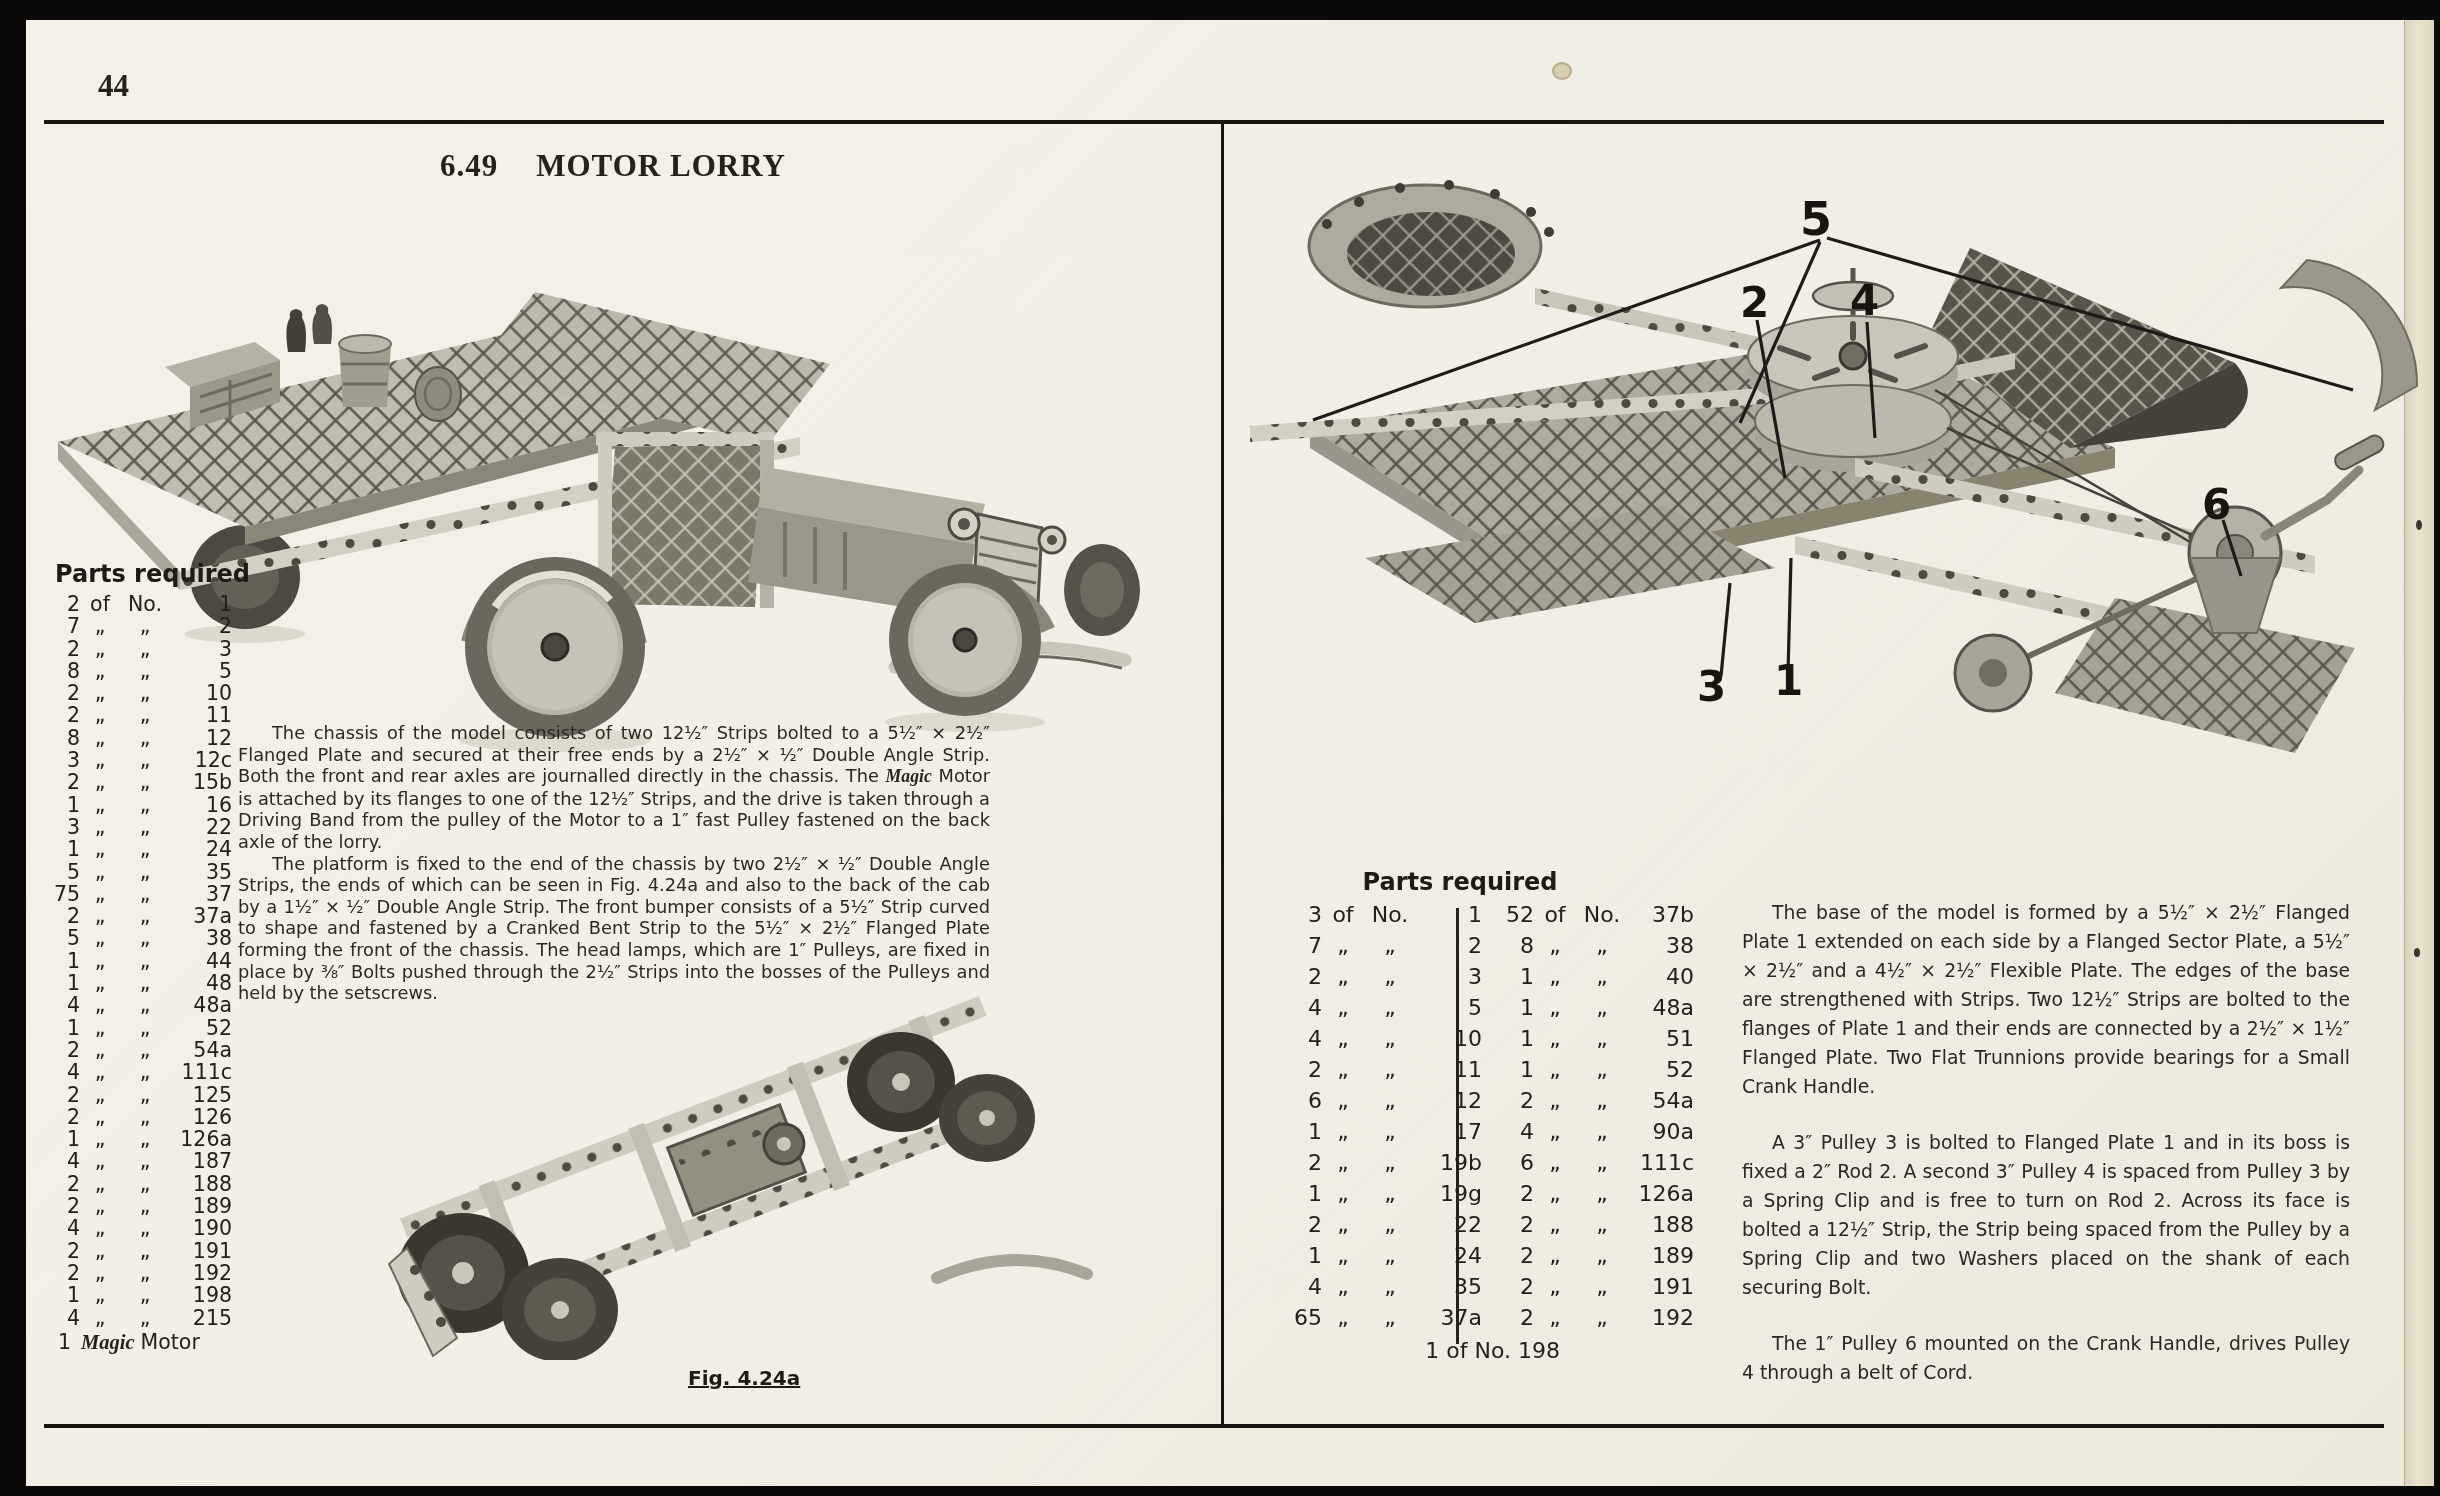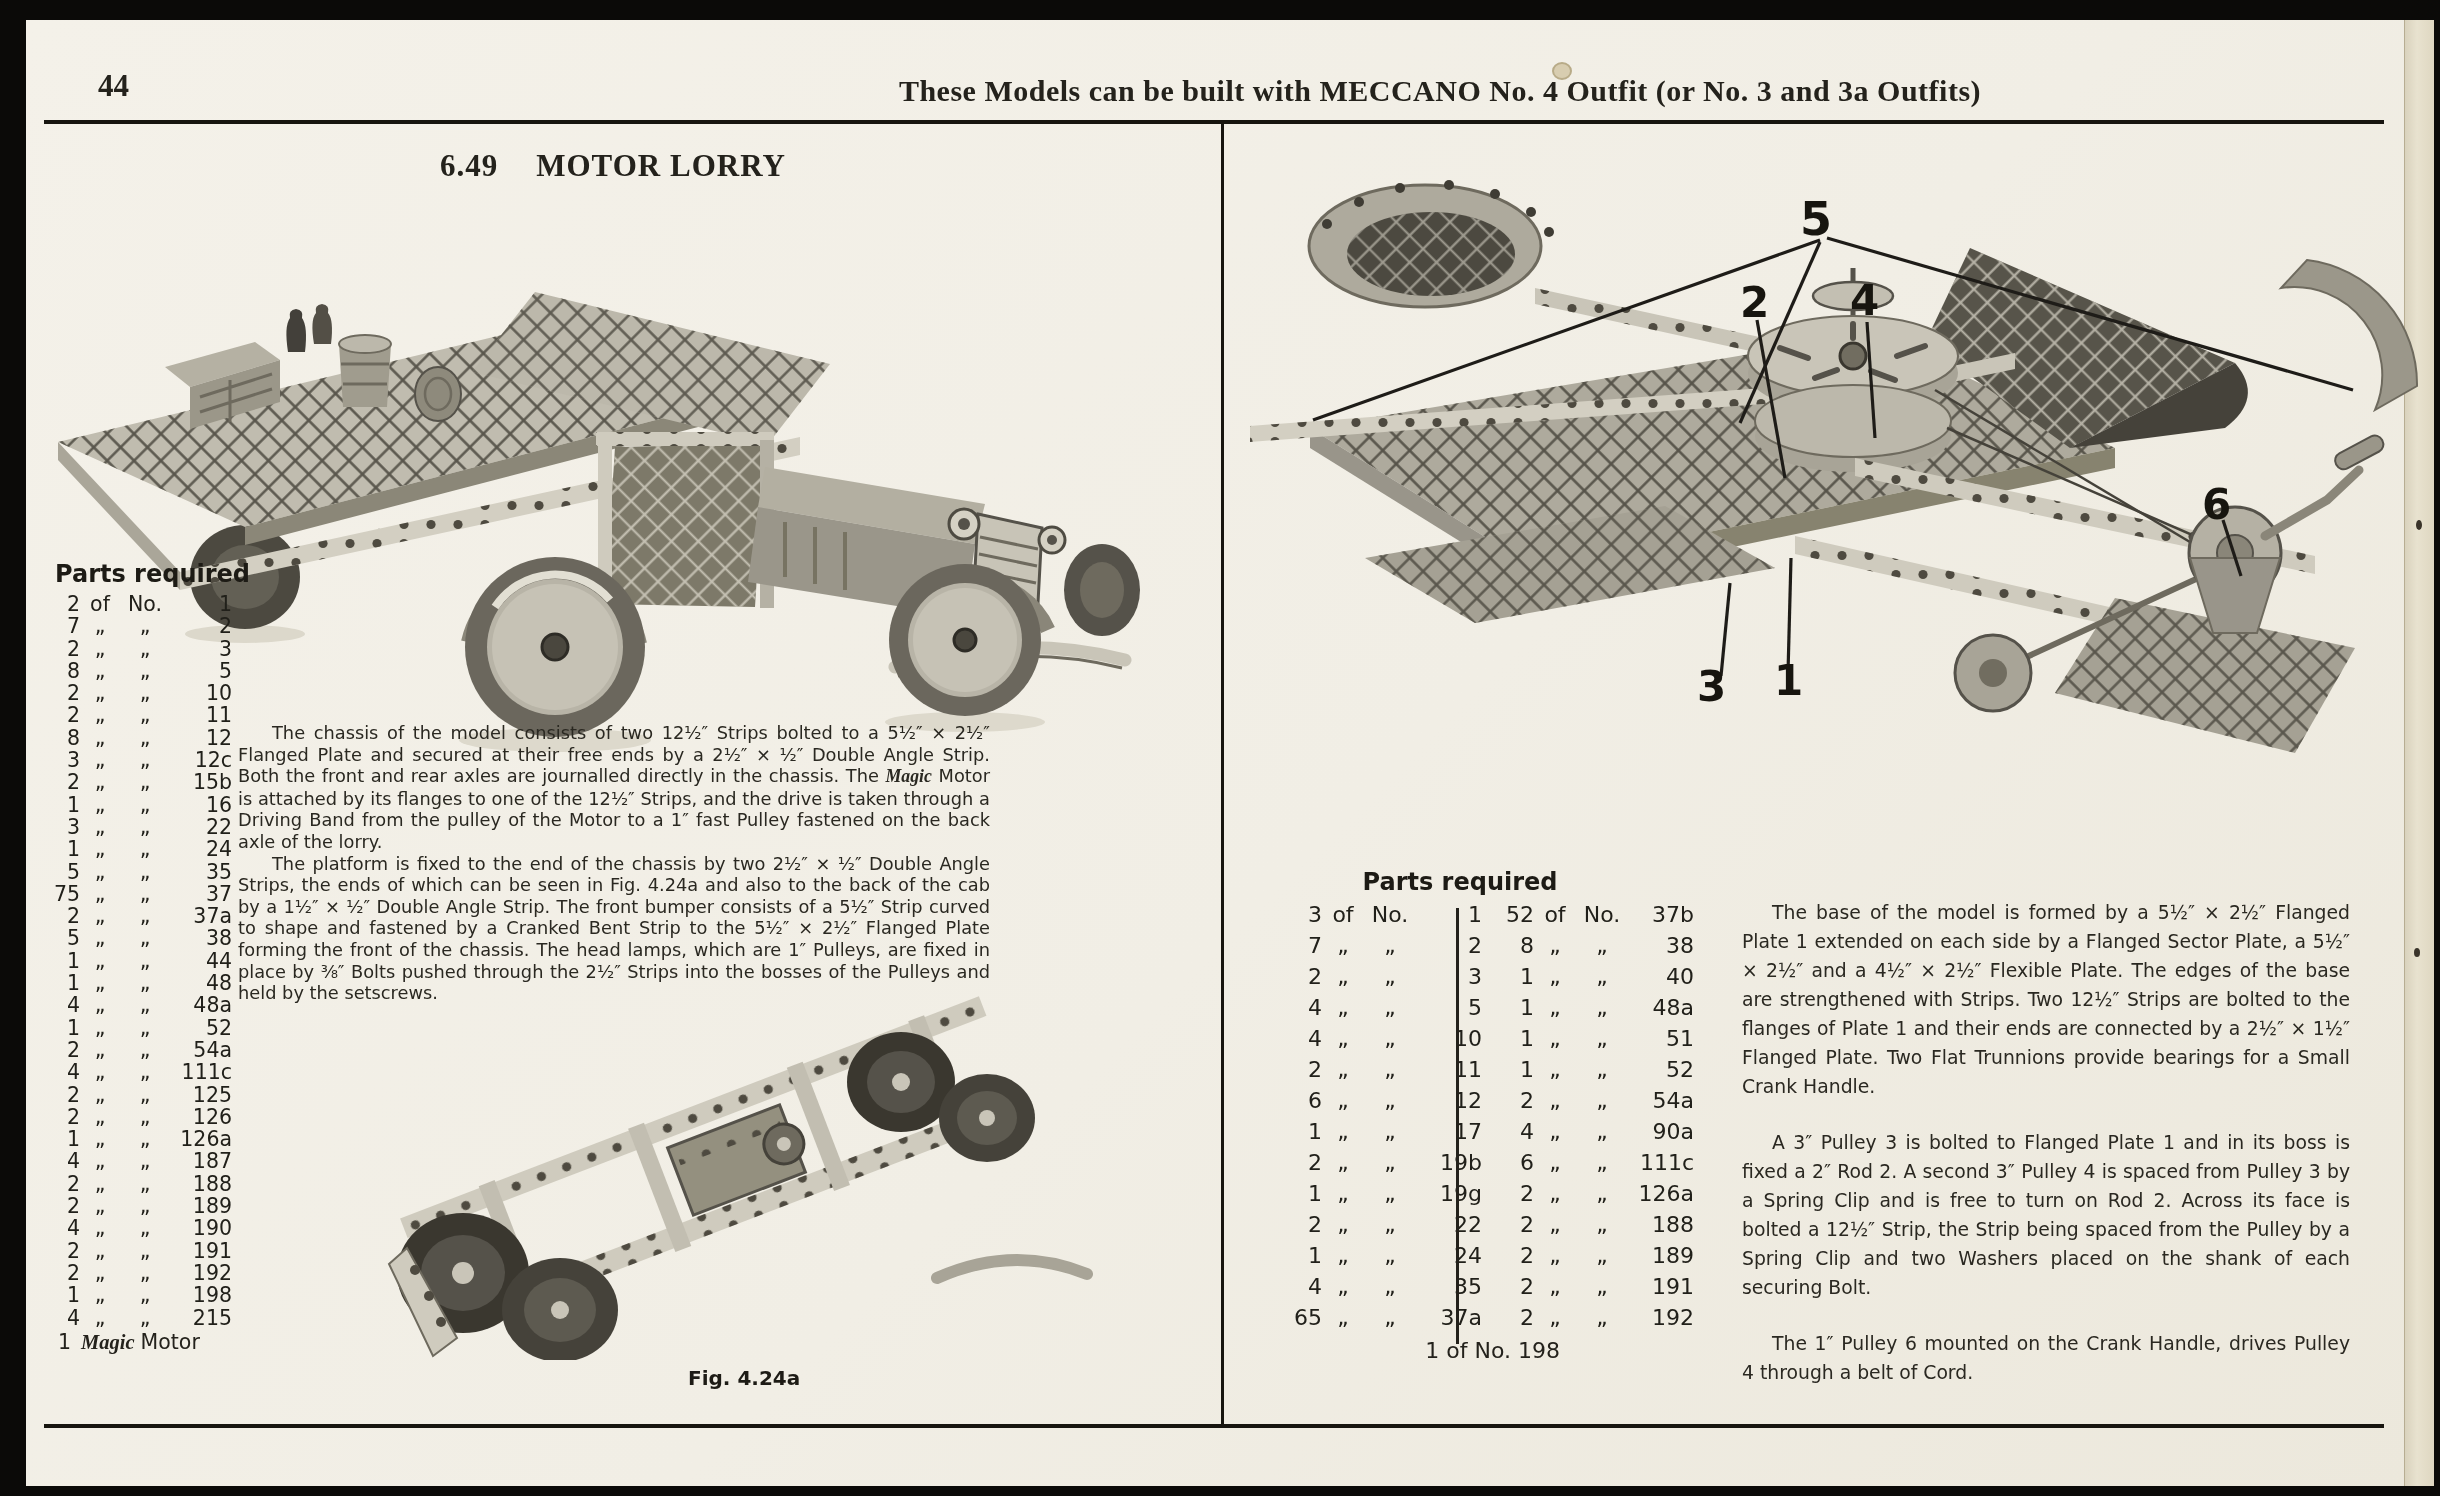--- a/index.html
+++ b/index.html
@@ -46,21 +46,21 @@
   .coldiv{position:absolute;width:3px;background:#23211b;}
 
   
   .bodytext{position:absolute;text-align:justify;color:#2a2821;}
   .bodytext p{margin:0;text-indent:34px;}
   .left-body{font-size:17.8px;line-height:21.6px;}
   .right-body{font-size:18.8px;line-height:29px;}
   .right-body p{margin-bottom:27px;text-indent:30px;}
   .bodytext em{font-family:"Liberation Serif",serif;font-weight:bold;font-style:italic;}
 
-  .figlabel{position:absolute;font-size:20px;font-weight:bold;color:#1d1b15;}
+  .figlabel{position:absolute;font-size:20px;font-weight:bold;color:#1d1b15;text-decoration:underline;}
 
   .callout{position:absolute;font-weight:bold;color:#17150f;
            font-family:"DejaVu Sans",sans-serif;line-height:1;}
   svg{position:absolute;}
 </style>
 </head>
 <body>
 
 <div class="stage">
   <div class="paper"></div>
@@ -68,21 +68,20 @@
   <div class="speck" style="left:2416px;top:520px;width:6px;height:10px;"></div>
   <div class="speck" style="left:2414px;top:948px;width:6px;height:9px;"></div>
   <div class="speck" style="left:1552px;top:62px;width:16px;height:14px;background:#d8cdb0;border:2px solid #b8ab88;"></div>
 
   <div class="frame-top"></div>
   <div class="frame-left"></div>
   <div class="frame-bottom"></div>
   <div class="frame-right"></div>
 
   <div class="pagenum serif">44</div>
-  <div class="runhead serif">These Models can be built with MECCANO No. 4 Outfit (or No. 3 and 3a Outfits)</div>
   <div class="rule" style="left:44px;top:120px;width:2340px;height:4px;"></div>
   <div class="divider"></div>
   <div class="rule" style="left:44px;top:1424px;width:2340px;height:4px;"></div>
 
   <div class="modeltitle serif" style="left:440px;top:148px;">
     <span class="num">6.49</span><span>MOTOR LORRY</span>
   </div>
 
   <svg style="left:40px;top:192px;" width="1110" height="560" viewBox="0 0 1110 560">
     <defs>

